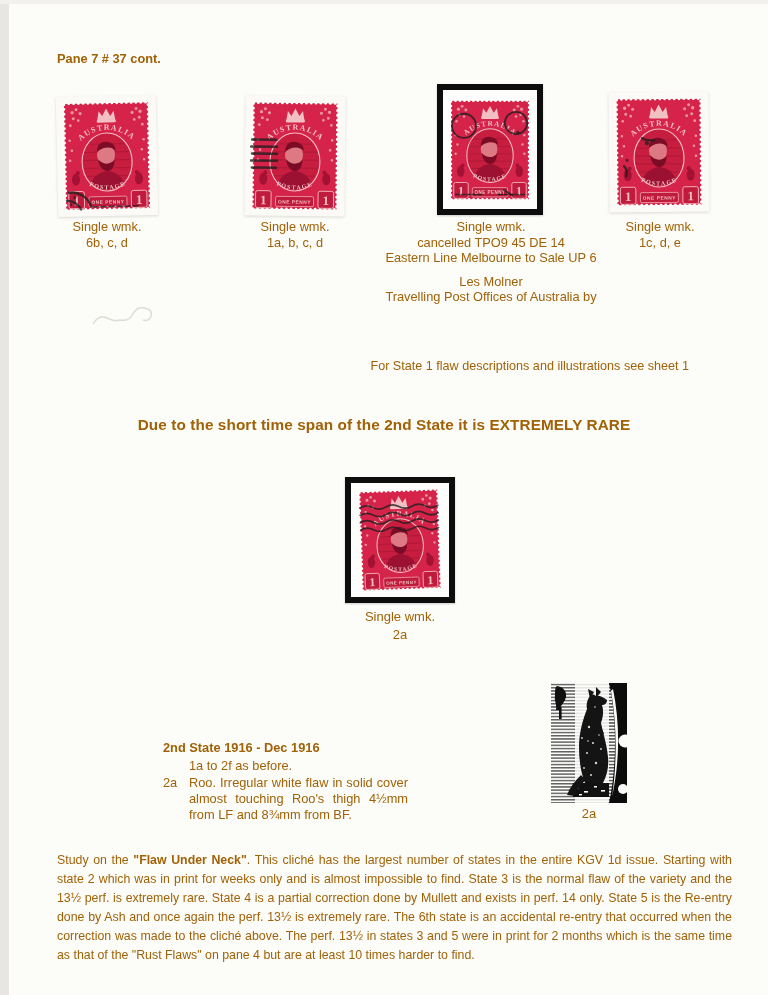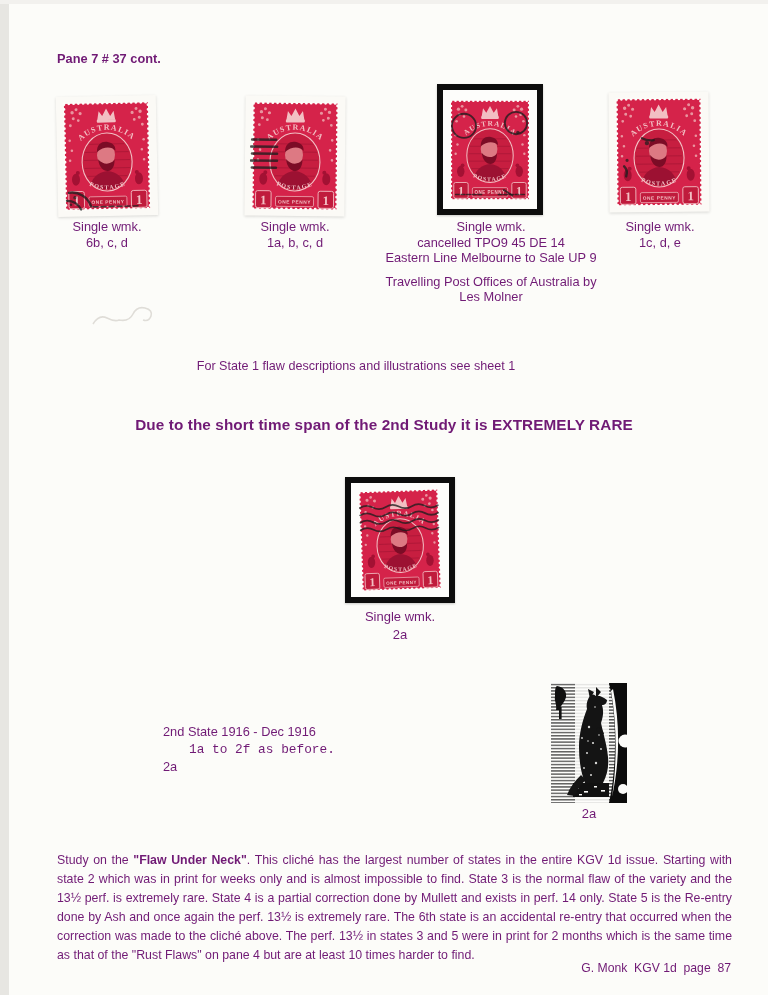--- a/index.html
+++ b/index.html
@@ -1,43 +1,43 @@
 <!DOCTYPE html>
 <html style="--stamp-red: #d5234a; --stamp-pale: #f2bfc3; --cancel-black: #1d1d1d;"><head>
 <meta charset="utf-8">
 <style>
   html,body{margin:0;padding:0;background:#e9e8e4;}
   .page{
     position:relative;width:768px;height:995px;overflow:hidden;
     background:#fcfcf9;
-    font-family:"Liberation Sans",sans-serif;color:#701a75;
+    font-family:"Liberation Sans",sans-serif;color:#a16207;
   }
   .scan-edge{position:absolute;left:0;top:0;width:9px;height:995px;background:#e7e6e2;}
   .scan-edge-top{position:absolute;left:0;top:0;width:768px;height:4px;background:#f2f1ee;}
   .hdr{position:absolute;left:57px;top:51px;font-weight:bold;font-size:12.8px;}
   .backing{
     position:absolute;width:100px;height:120px;background:#fbfaf6;
     box-shadow:0 1px 3px rgba(0,0,0,.14);
     display:flex;align-items:center;justify-content:center;
   }
   .blackframe{
     position:absolute;background:#fdfdfb;border:6px solid #0d0d0d;
     display:flex;align-items:center;justify-content:center;
     box-shadow:0 1px 2px rgba(0,0,0,.2);
   }
   .stampsvg{display:block;}
   .cap{position:absolute;text-align:center;font-size:12.8px;line-height:16px;}
   .cap3{position:absolute;text-align:center;font-size:12.8px;line-height:15.6px;}
   .cap3 .attr{margin-top:8px;}
-  .note-center{position:absolute;text-align:center;font-size:12.6px;}
+  .note-center{position:absolute;text-align:right;font-size:12.6px;}
   .rare{position:absolute;text-align:center;font-size:15.3px;font-weight:bold;letter-spacing:.1px;}
   .midcap{position:absolute;text-align:center;font-size:13px;line-height:18px;}
   .stateblock{position:absolute;width:245px;font-size:12.8px;line-height:16.3px;}
-  .stateblock .sh{font-weight:normal;margin-bottom:2px;}
-  .stateblock .si{padding-left:26px;font-family:Liberation Mono, monospace;}
+  .stateblock .sh{font-weight:bold;margin-bottom:2px;margin-top:16px;}
+  .stateblock .si{padding-left:26px;}
   .stateitem{display:flex;}
   .stateitem .lbl{width:26px;flex:none;}
   .stateitem .txt{flex:1;text-align:justify;}
   .roofig{position:absolute;}
   .roolabel{position:absolute;text-align:center;font-size:13px;}
   .study{position:absolute;width:675px;font-size:12.35px;line-height:18.9px;text-align:justify;margin:0;}
   .footer{position:absolute;text-align:right;font-size:12.2px;white-space:pre;}
   .pencil{position:absolute;opacity:.8;}
 
   
@@ -196,55 +196,56 @@
     <div>Single wmk.</div>
     <div>6b, c, d</div>
   </div>
   <div class="cap" style="left:232px;top:219px;width:126px">
     <div>Single wmk.</div>
     <div>1a, b, c, d</div>
   </div>
   <div class="cap3" style="left:377px;top:219px;width:228px">
     <div>Single wmk.</div>
     <div>cancelled TPO9 45 DE 14</div>
-    <div>Eastern Line Melbourne to Sale UP 9</div>
+    <div>Eastern Line Melbourne to Sale UP 6</div>
     <div class="attr">
+      <div>Les Molner</div>
       <div>Travelling Post Offices of Australia by</div>
-      <div>Les Molner</div>
     </div>
   </div>
   <div class="cap" style="left:601px;top:219px;width:118px">
     <div>Single wmk.</div>
     <div>1c, d, e</div>
   </div>
 
   <svg class="pencil" style="left:88px;top:294px" width="100" height="40" viewBox="0 0 100 40">
     <path d="M5,30 q6,-10 14,-6 t12,2 q10,2 14,-6 q4,-8 12,-6 q8,2 6,8 q-2,6 -8,4" stroke="#d9d6d0" stroke-width="1.6" fill="none"></path>
   </svg>
 
   <div class="note-center" style="left:23px;top:359px;width:666px">For State 1 flaw descriptions and illustrations see sheet 1</div>
 
-  <div class="rare" style="left:20px;top:416px;width:728px">Due to the short time span of the 2nd Study it is EXTREMELY RARE</div>
+  <div class="rare" style="left:20px;top:416px;width:728px">Due to the short time span of the 2nd State it is EXTREMELY RARE</div>
 
   <div class="blackframe" style="left:345px;top:477px;width:98px;height:114px">
     <svg class="stampsvg" width="88" height="104" viewBox="0 0 90 112" style="transform:rotate(-2deg)">
       <use href="#kgv-stamp" width="90" height="112"></use>
         <use href="#cancel-wavy"></use>
     </svg>
   </div>
   <div class="midcap" style="left:340px;top:608px;width:120px">
     <div>Single wmk.</div>
     <div>2a</div>
   </div>
 
   <div class="stateblock" style="left:163px;top:724px">
     <div class="sh">2nd State 1916 - Dec 1916</div>
     <div class="si">1a to 2f as before.</div>
     <div class="stateitem">
       <div class="lbl">2a</div>
+      <div class="txt">Roo. Irregular white flaw in solid cover almost touching Roo's thigh 4½mm from LF and 8¾mm from BF.</div>
     </div>
   </div>
 
   <svg class="roofig" style="left:551px;top:682px" width="76" height="122" viewBox="0 0 76 120">
     <rect width="76" height="120" fill="#fdfdfb"></rect>
     <rect x="0" y="0" width="24" height="120" fill="url(#hatch)" opacity=".9"></rect>
     <rect x="22" y="0" width="36" height="120" fill="url(#hatch)" opacity=".14"></rect>
     <g>
       <path d="M6,3 c6,1 10,5 9,11 c-1,5 -5,8 -7,13 l-3,0 c1,-6 -2,-9 -1,-14 c0,-5 0,-9 2,-10 z" fill="#101010"></path>
       <rect x="8" y="24" width="2.6" height="12" fill="#101010"></rect>
@@ -279,14 +280,13 @@
         <circle cx="50" cy="66" r=".9"></circle>
           <circle cx="44" cy="24" r=".8"></circle>
           <circle cx="37" cy="58" r=".8"></circle>
       </g>
     </g>
   </svg>
   <div class="roolabel" style="left:551px;top:806px;width:76px">2a</div>
 
   <p class="study" style="left:57px;top:851px"><span>Study on the </span><b>"Flaw Under Neck"</b><span>. This cliché has the largest number of states in the entire KGV 1d issue. Starting with state 2 which was in print for weeks only and is almost impossible to find. State 3 is the normal flaw of the variety and the 13½ perf. is extremely rare. State 4 is a partial correction done by Mullett and exists in perf. 14 only. State 5 is the Re-entry done by Ash and once again the perf. 13½ is extremely rare. The 6th state is an accidental re-entry that occurred when the correction was made to the cliché above. The perf. 13½ in states 3 and 5 were in print for 2 months which is the same time as that of the "Rust Flaws" on pane 4 but are at least 10 times harder to find.</span></p>
 
-  <div class="footer" style="left:430px;top:961px;width:301px">G. Monk  KGV 1d  page  87</div>
 </div>
 
 </body></html>

